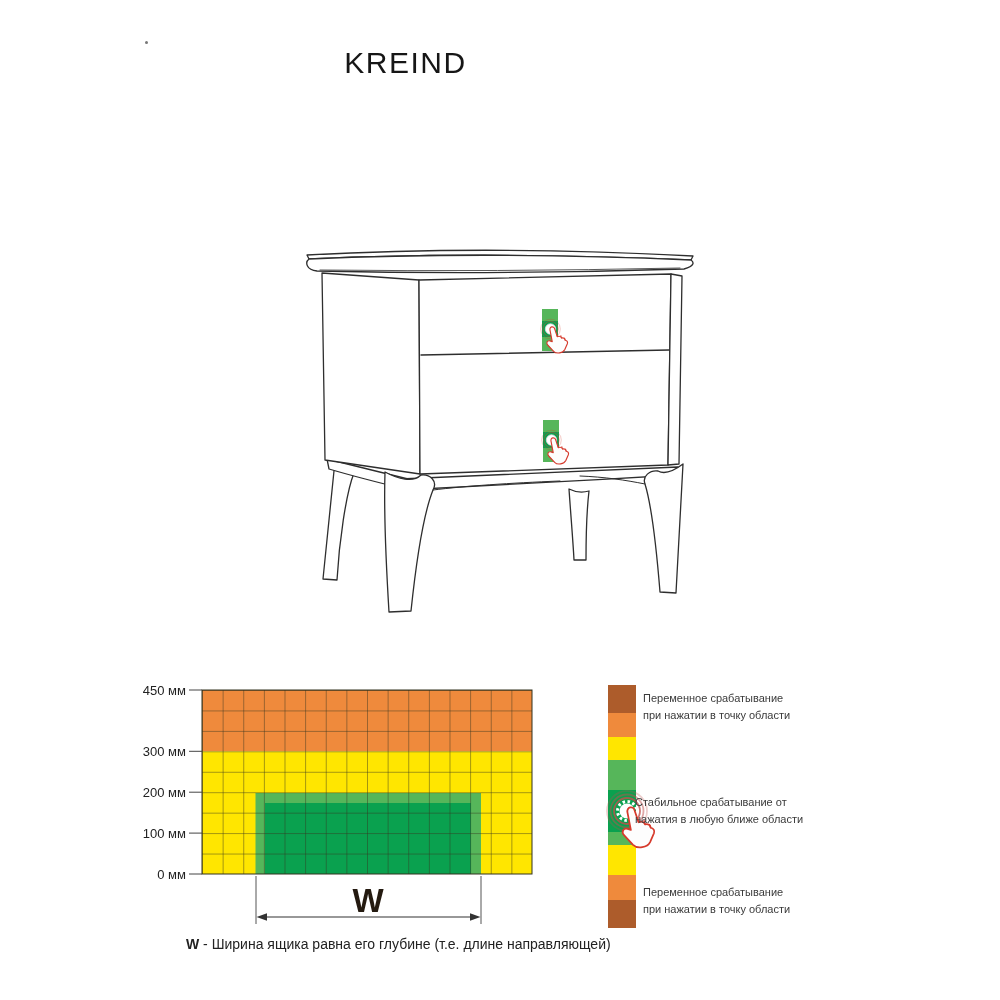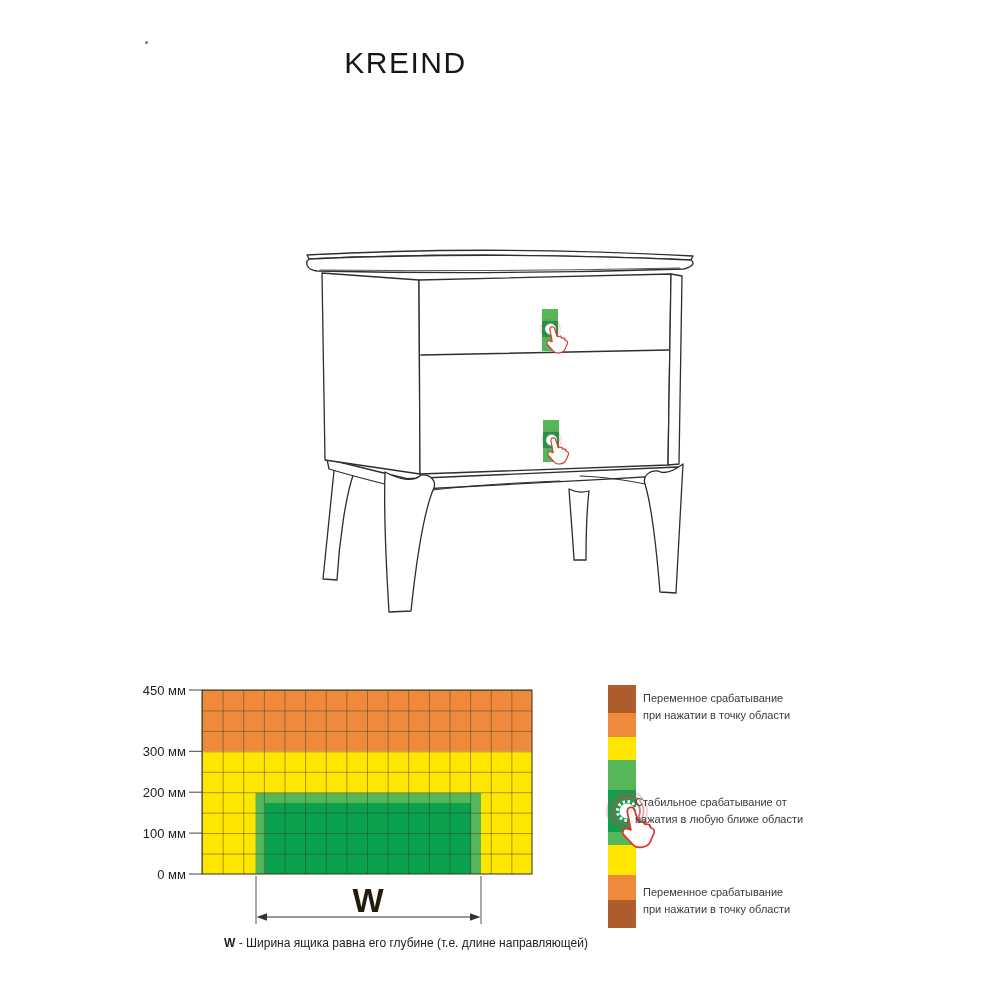--- a/index.html
+++ b/index.html
@@ -6,21 +6,21 @@
   body{
     width:1000px;height:1000px;position:relative;background:#ffffff;
     font-family:"Liberation Sans",sans-serif;color:#1c1c1c;overflow:hidden;
   }
   .abs{position:absolute;}
   .speck{width:3px;height:3px;background:#777;border-radius:50%;left:145px;top:41px;}
   .header{left:0;top:46px;width:811px;text-align:center;}
   .brand{font-size:30px;letter-spacing:1.5px;color:#161616;}
   .subtitle{font-size:21px;margin-top:9px;color:#161616;}
   .intro{left:262px;top:138px;width:510px;font-size:20px;line-height:28.5px;color:#121212;}
-  .footnote{left:186px;top:936px;font-size:12px;color:#222;margin-left:38px;}
+  .footnote{left:186px;top:936px;font-size:14px;color:#222;}
   .footnote b{font-weight:bold;}
   .legend-label{font-size:11px;line-height:17px;color:#3a3a3a;}
   .ll-0{left:643px;top:690px;}
   .ll-1{left:635px;top:794px;}
   .ll-2{left:643px;top:884px;}
   svg text{font-family:"Liberation Sans",sans-serif;}
 </style>
 </head>
 <body>
 

